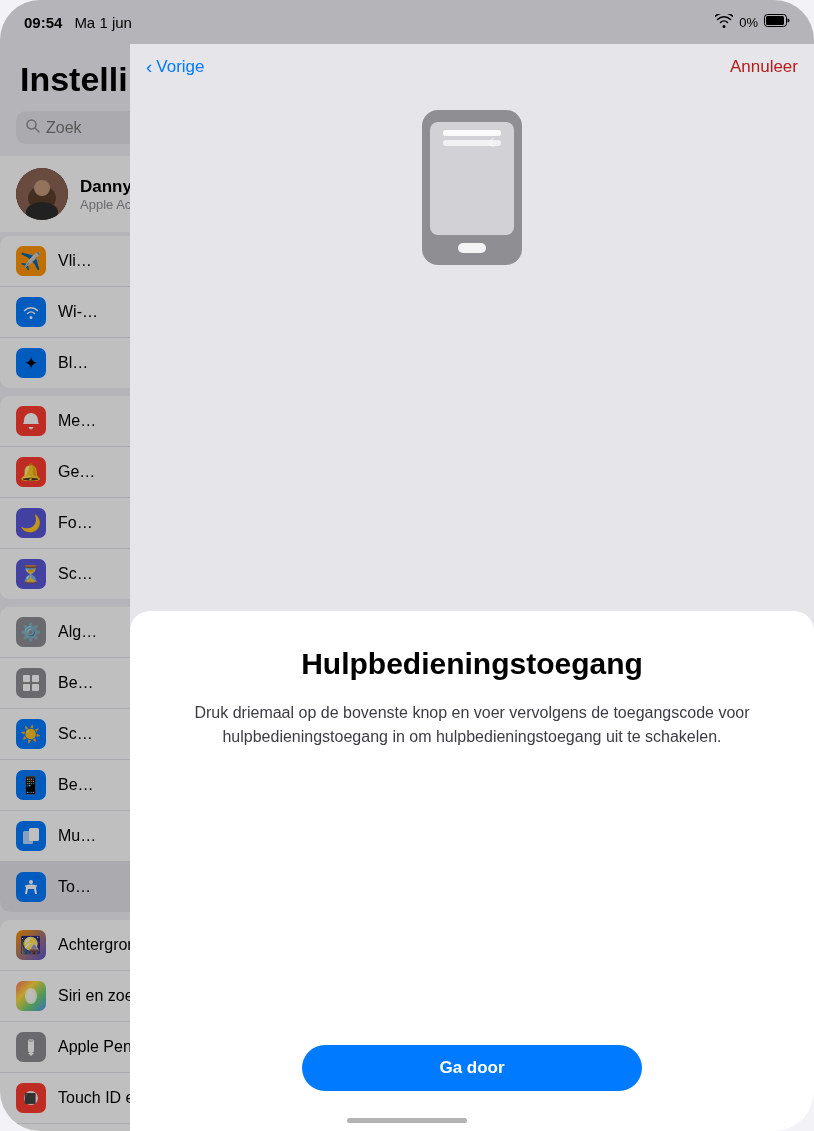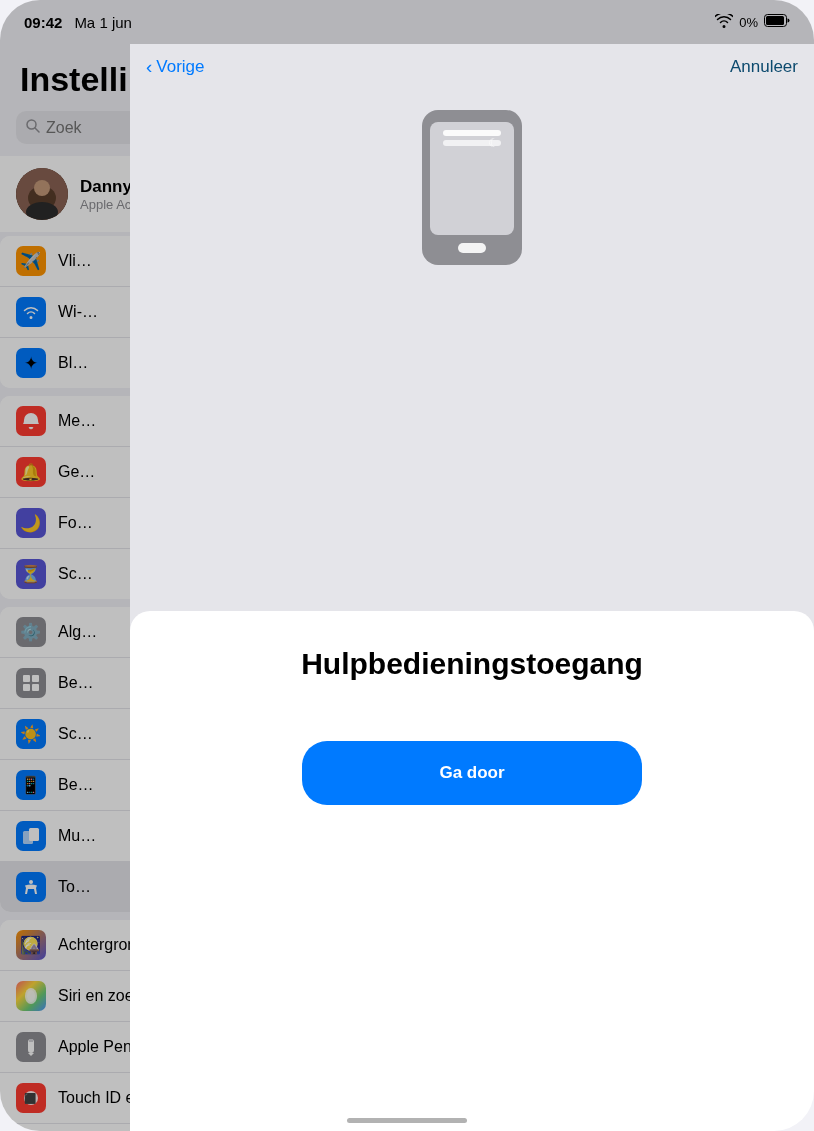--- a/index.html
+++ b/index.html
@@ -280,21 +280,21 @@
     }
     .modal-back-btn {
       display: flex;
       align-items: center;
       gap: 4px;
       color: #007aff;
       font-size: 17px;
       cursor: pointer;
     }
     .modal-cancel-btn {
-      color: #0c4a6e;
+      color: #b91c1c;
       font-size: 17px;
       cursor: pointer;
     }
 
     .modal-phone-preview {
       display: flex;
       justify-content: center;
       align-items: center;
       padding: 20px 0 16px;
       background: #e5e5ea;
@@ -385,21 +385,21 @@
     .sheet-description {
       font-size: 16px;
       color: #3c3c43;
       text-align: center;
       line-height: 1.5;
       margin-bottom: auto;
     }
     .sheet-btn {
       width: 100%;
       max-width: 340px;
-      height: 64px;
+      height: 46px;
       background: #007aff;
       border-radius: 25px;
       border: none;
       color: #fff;
       font-size: 17px;
       font-weight: 600;
       cursor: pointer;
       margin-top: 40px;
     }
 
@@ -420,21 +420,21 @@
       border-radius: 3px;
       opacity: 0.3;
       z-index: 200;
     }
   </style>
 </head>
 <body>
 
 <div class="status-bar">
   <div style="display:flex;align-items:center;gap:4px;">
-    <span class="status-time">09:42</span>
+    <span class="status-time">09:54</span>
     <span class="status-date">Ma 1 jun</span>
   </div>
   <div class="status-right">
     <span style="font-size:14px;">
       <svg width="18" height="14" viewBox="0 0 18 14" fill="none">
         <path d="M9 11a1.5 1.5 0 110 3 1.5 1.5 0 010-3z" fill="#000"></path>
         <path d="M5.5 8.5a5 5 0 017 0" stroke="#000" stroke-width="1.5" stroke-linecap="round" fill="none"></path>
         <path d="M2.5 5.5a9 9 0 0113 0" stroke="#000" stroke-width="1.5" stroke-linecap="round" fill="none"></path>
         <path d="M0 2.5a13 13 0 0118 0" stroke="#000" stroke-width="1.5" stroke-linecap="round" fill="none"></path>
       </svg>
@@ -683,16 +683,17 @@
         <div class="phone-screen-bar"></div>
         <div class="phone-screen-bar2"></div>
       </div>
       <div class="phone-home-btn"></div>
     </div>
   </div>
 </div>
 
 <div class="bottom-sheet">
   <h2 class="sheet-title">Hulpbedieningstoegang</h2>
+  <p class="sheet-description">Druk driemaal op de bovenste knop en voer vervolgens de toegangscode voor hulpbedieningstoegang in om hulpbedieningstoegang uit te schakelen.</p>
   <button class="sheet-btn">Ga door</button>
 </div>
 
 <div class="home-indicator"></div>
 
 </body></html>

